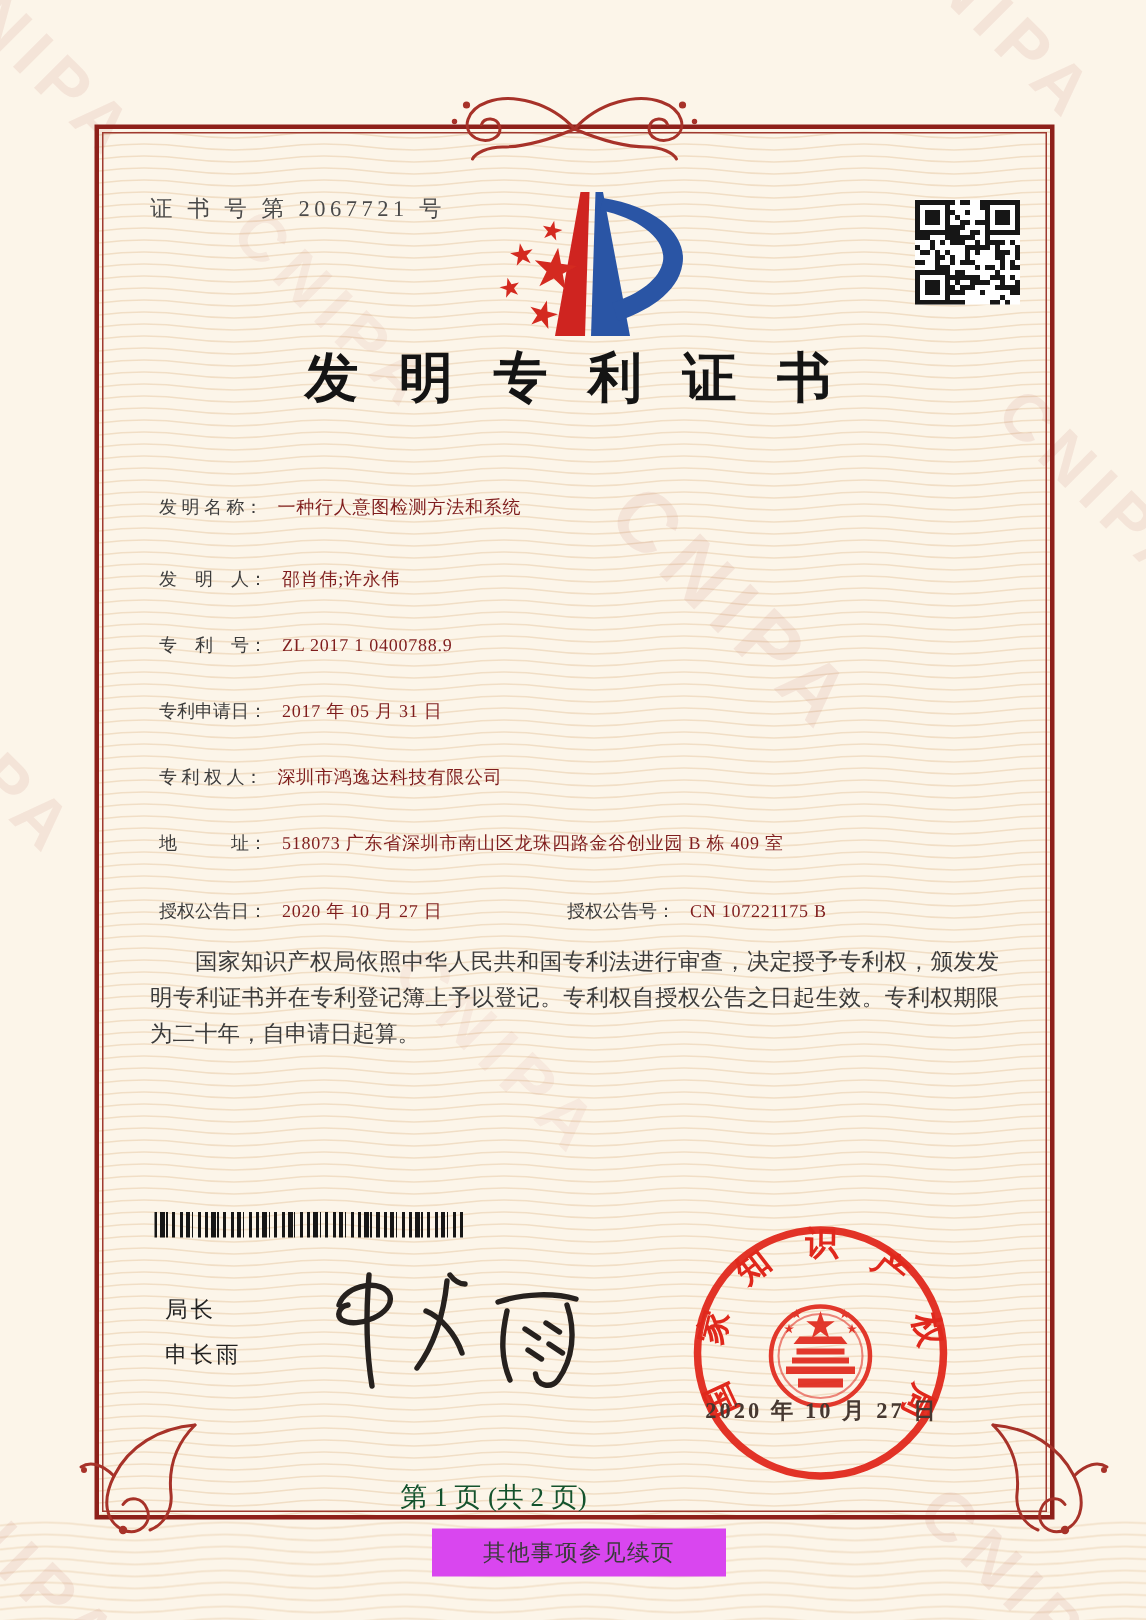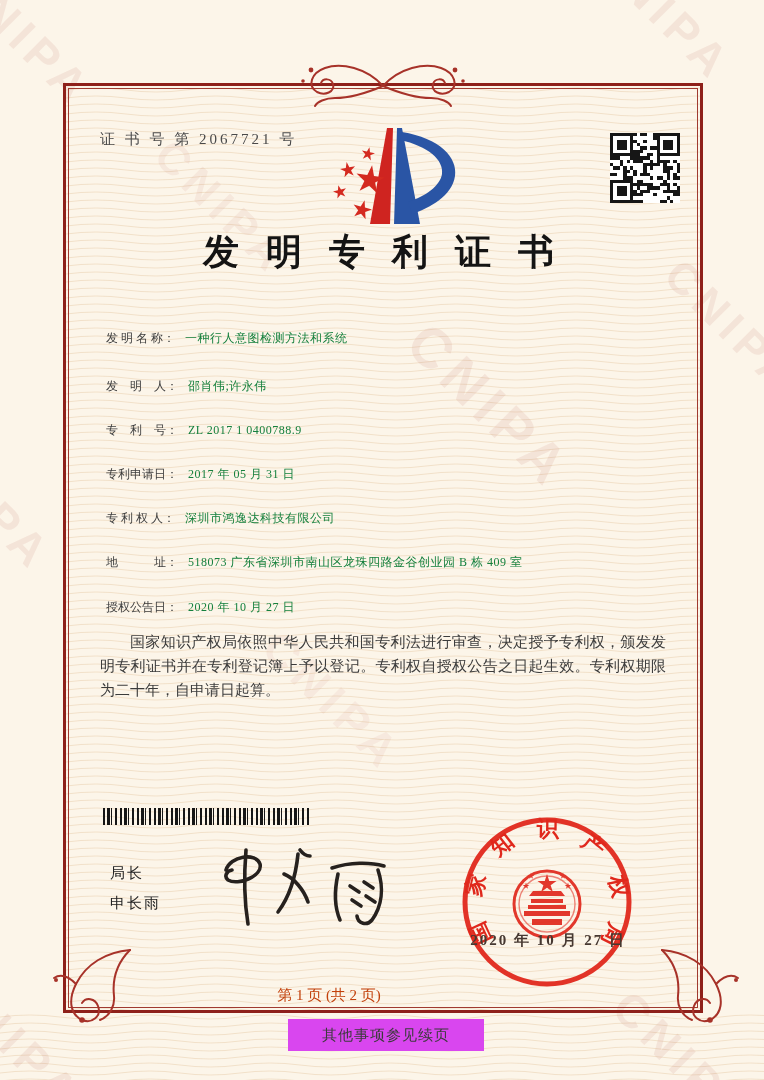--- a/index.html
+++ b/index.html
@@ -21,34 +21,34 @@
     transform-origin:left top;white-space:nowrap;pointer-events:none}
   
   .content{position:absolute;z-index:4}
   .cert-no{left:100px;top:130px;font-size:15px;letter-spacing:3px;color:#4a4a4a}
   .logo{left:328px;top:124px;width:130px;height:104px}
   .qr{left:610px;top:133px;width:70px;height:70px;fill:#161616;shape-rendering:crispEdges;background:#fff}
   .title{left:63px;top:228px;width:640px;text-align:center;font-size:36px;font-weight:700;
     letter-spacing:9px;color:#141414}
   .frow{left:106px;width:566px;display:flex;font-size:12px;line-height:22px}
   .flabel{white-space:pre;color:#3c3c3c;flex:none}
-  .fvalue{margin-left:10px;letter-spacing:0.5px;color:#15803d;max-width:452px}
+  .fvalue{margin-left:10px;letter-spacing:0.5px;color:#7f1d1d;max-width:452px}
   .frow2{position:absolute;left:272px;top:0;display:flex}
   .paras{left:100px;top:630px;width:566px;font-size:15px;line-height:24px;text-align:justify;color:#3b3b3b}
   .paras p{margin:0;text-indent:2em}
   .barcode{left:103px;top:808px;width:206px;height:17px;
     background:repeating-linear-gradient(90deg,#161616 0 2px,transparent 2px 4px,#161616 4px 7px,transparent 7px 8px,#161616 8px 9px,transparent 9px 12px,#161616 12px 14px,transparent 14px 17px)}
   .dir-title{left:110px;top:864px;font-family:Liberation Sans, sans-serif;font-size:15px;letter-spacing:2px;color:#222}
   .dir-name{left:110px;top:894px;font-family:"Liberation Sans",sans-serif;font-size:15px;letter-spacing:2px;color:#222}
   .sig{left:212px;top:840px;width:200px;height:92px}
   .sig path{stroke:#26211e;stroke-width:3.6;fill:none;stroke-linecap:round;stroke-linejoin:round}
   .seal{left:458px;top:812px;width:178px;height:178px;z-index:5}
   .seal-date{left:465px;top:931px;width:166px;text-align:center;font-size:15px;letter-spacing:2px;
     color:#463831;z-index:6;font-weight:600}
-  .page-no{left:63px;top:986px;width:532px;text-align:center;font-size:15px;color:#c2410c}
+  .page-no{left:63px;top:986px;width:532px;text-align:center;font-size:18px;color:#14532d}
   .cont-note{left:288px;top:1019px;width:196px;height:32px;background:#d946ef;z-index:4;
     display:flex;align-items:center;justify-content:center;font-size:15px;color:#3b3b3b;letter-spacing:1px}
   
   .orn{position:absolute;z-index:3;pointer-events:none}
   .orn path{stroke:#a73229;stroke-width:2;fill:none;stroke-linecap:round}
   .orn circle{fill:#a73229}
   .orn-top{left:279px;top:56px;width:208px;height:52px}
   .orn-bl{left:48px;top:942px;width:88px;height:84px}
   .orn-br{left:656px;top:942px;width:88px;height:84px;transform:scaleX(-1)}
   .seal-ring{fill:none;stroke:#e0281c;stroke-width:5;opacity:.95}
@@ -372,20 +372,24 @@
   <span class="flabel">专 利 权 人：</span>
   <span class="fvalue">深圳市鸿逸达科技有限公司</span>
 </div>
 <div class="content abs frow" style="top:551px">
   <span class="flabel">地　　　址：</span>
   <span class="fvalue">518073 广东省深圳市南山区龙珠四路金谷创业园 B 栋 409 室</span>
 </div>
 <div class="content abs frow" style="top:596px;position:absolute">
   <span class="flabel">授权公告日：</span>
   <span class="fvalue">2020 年 10 月 27 日</span>
+  <span class="frow2">
+    <span class="flabel">授权公告号：</span>
+    <span class="fvalue">CN 107221175 B</span>
+  </span>
 </div>
 
 <div class="content abs paras">
   <p>国家知识产权局依照中华人民共和国专利法进行审查，决定授予专利权，颁发发明专利证书并在专利登记簿上予以登记。专利权自授权公告之日起生效。专利权期限为二十年，自申请日起算。</p>
 </div>
 
 <div class="content abs barcode"></div>
 
 <div class="content abs dir-title">局长</div>
 <div class="content abs dir-name">申长雨</div>

